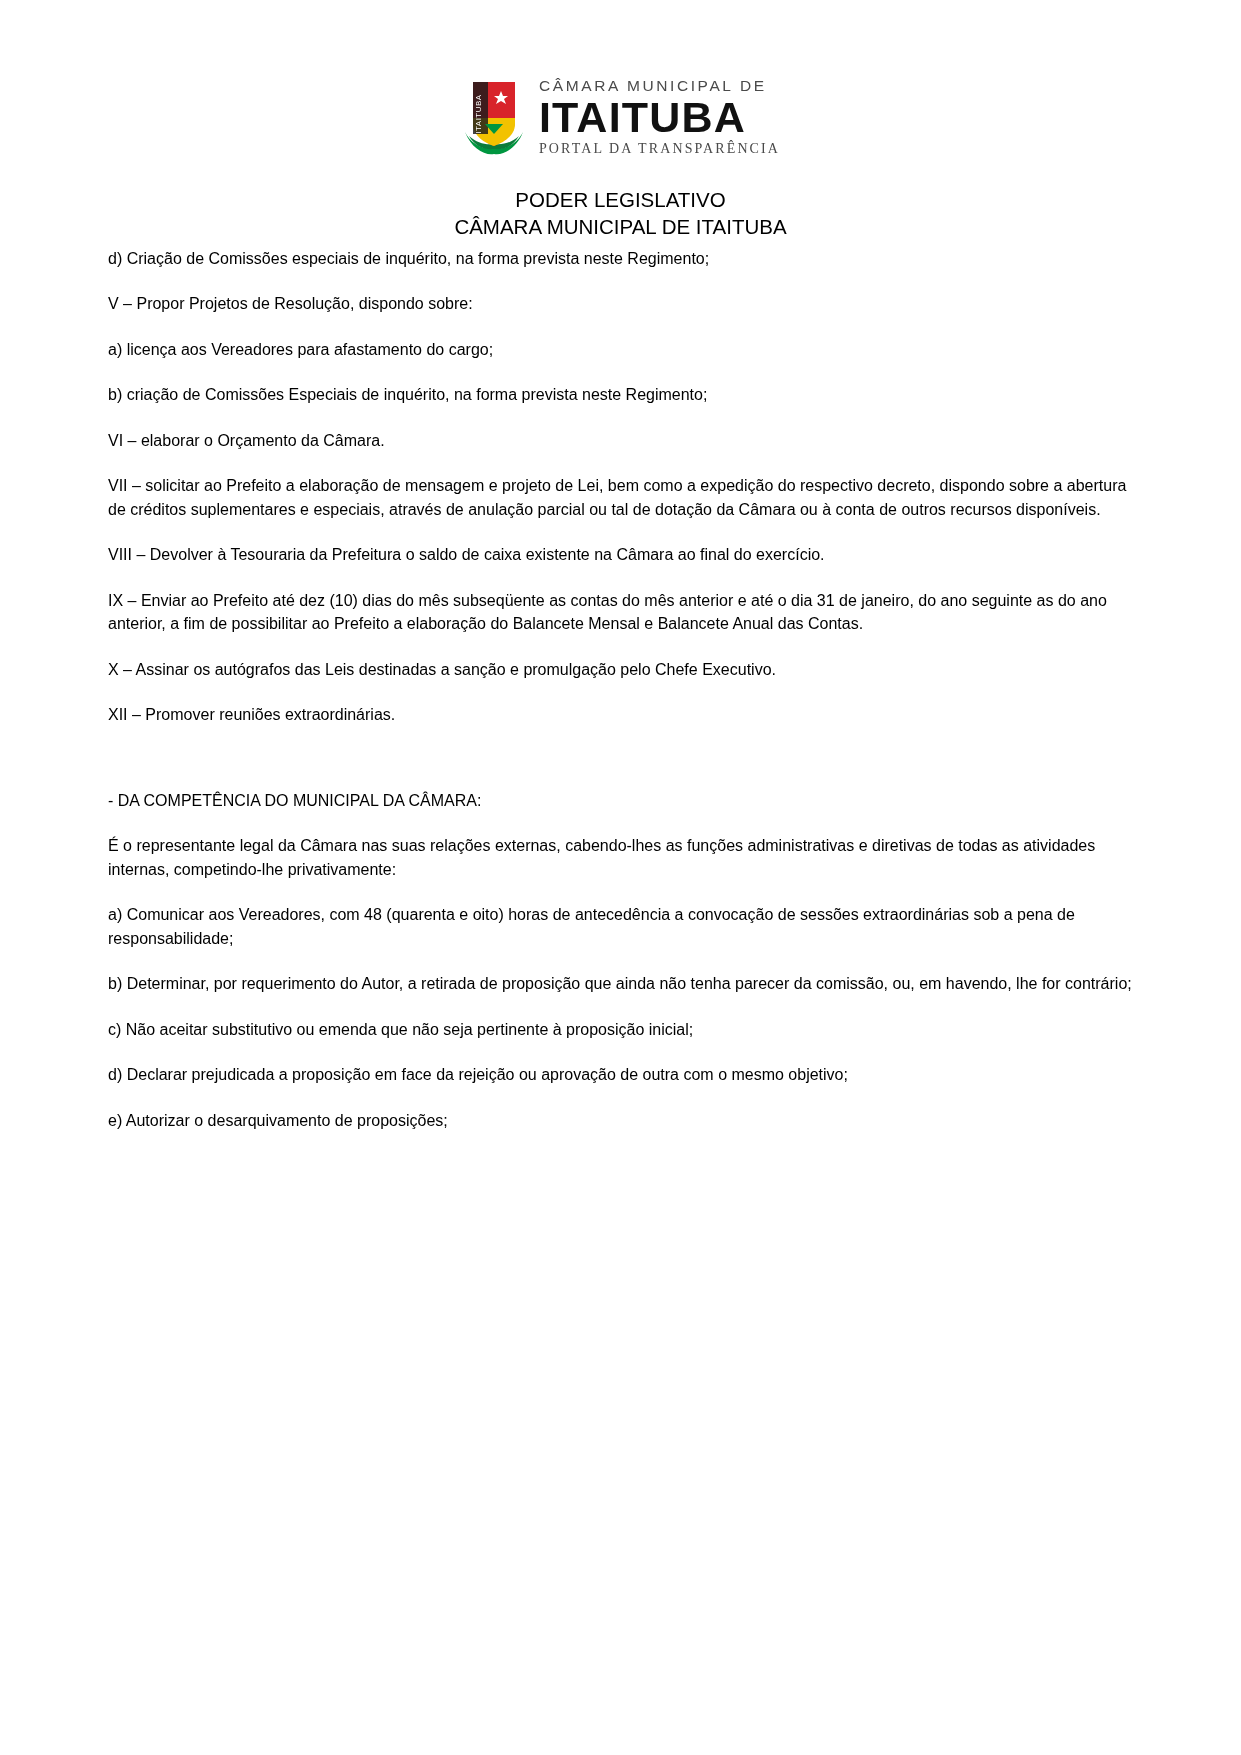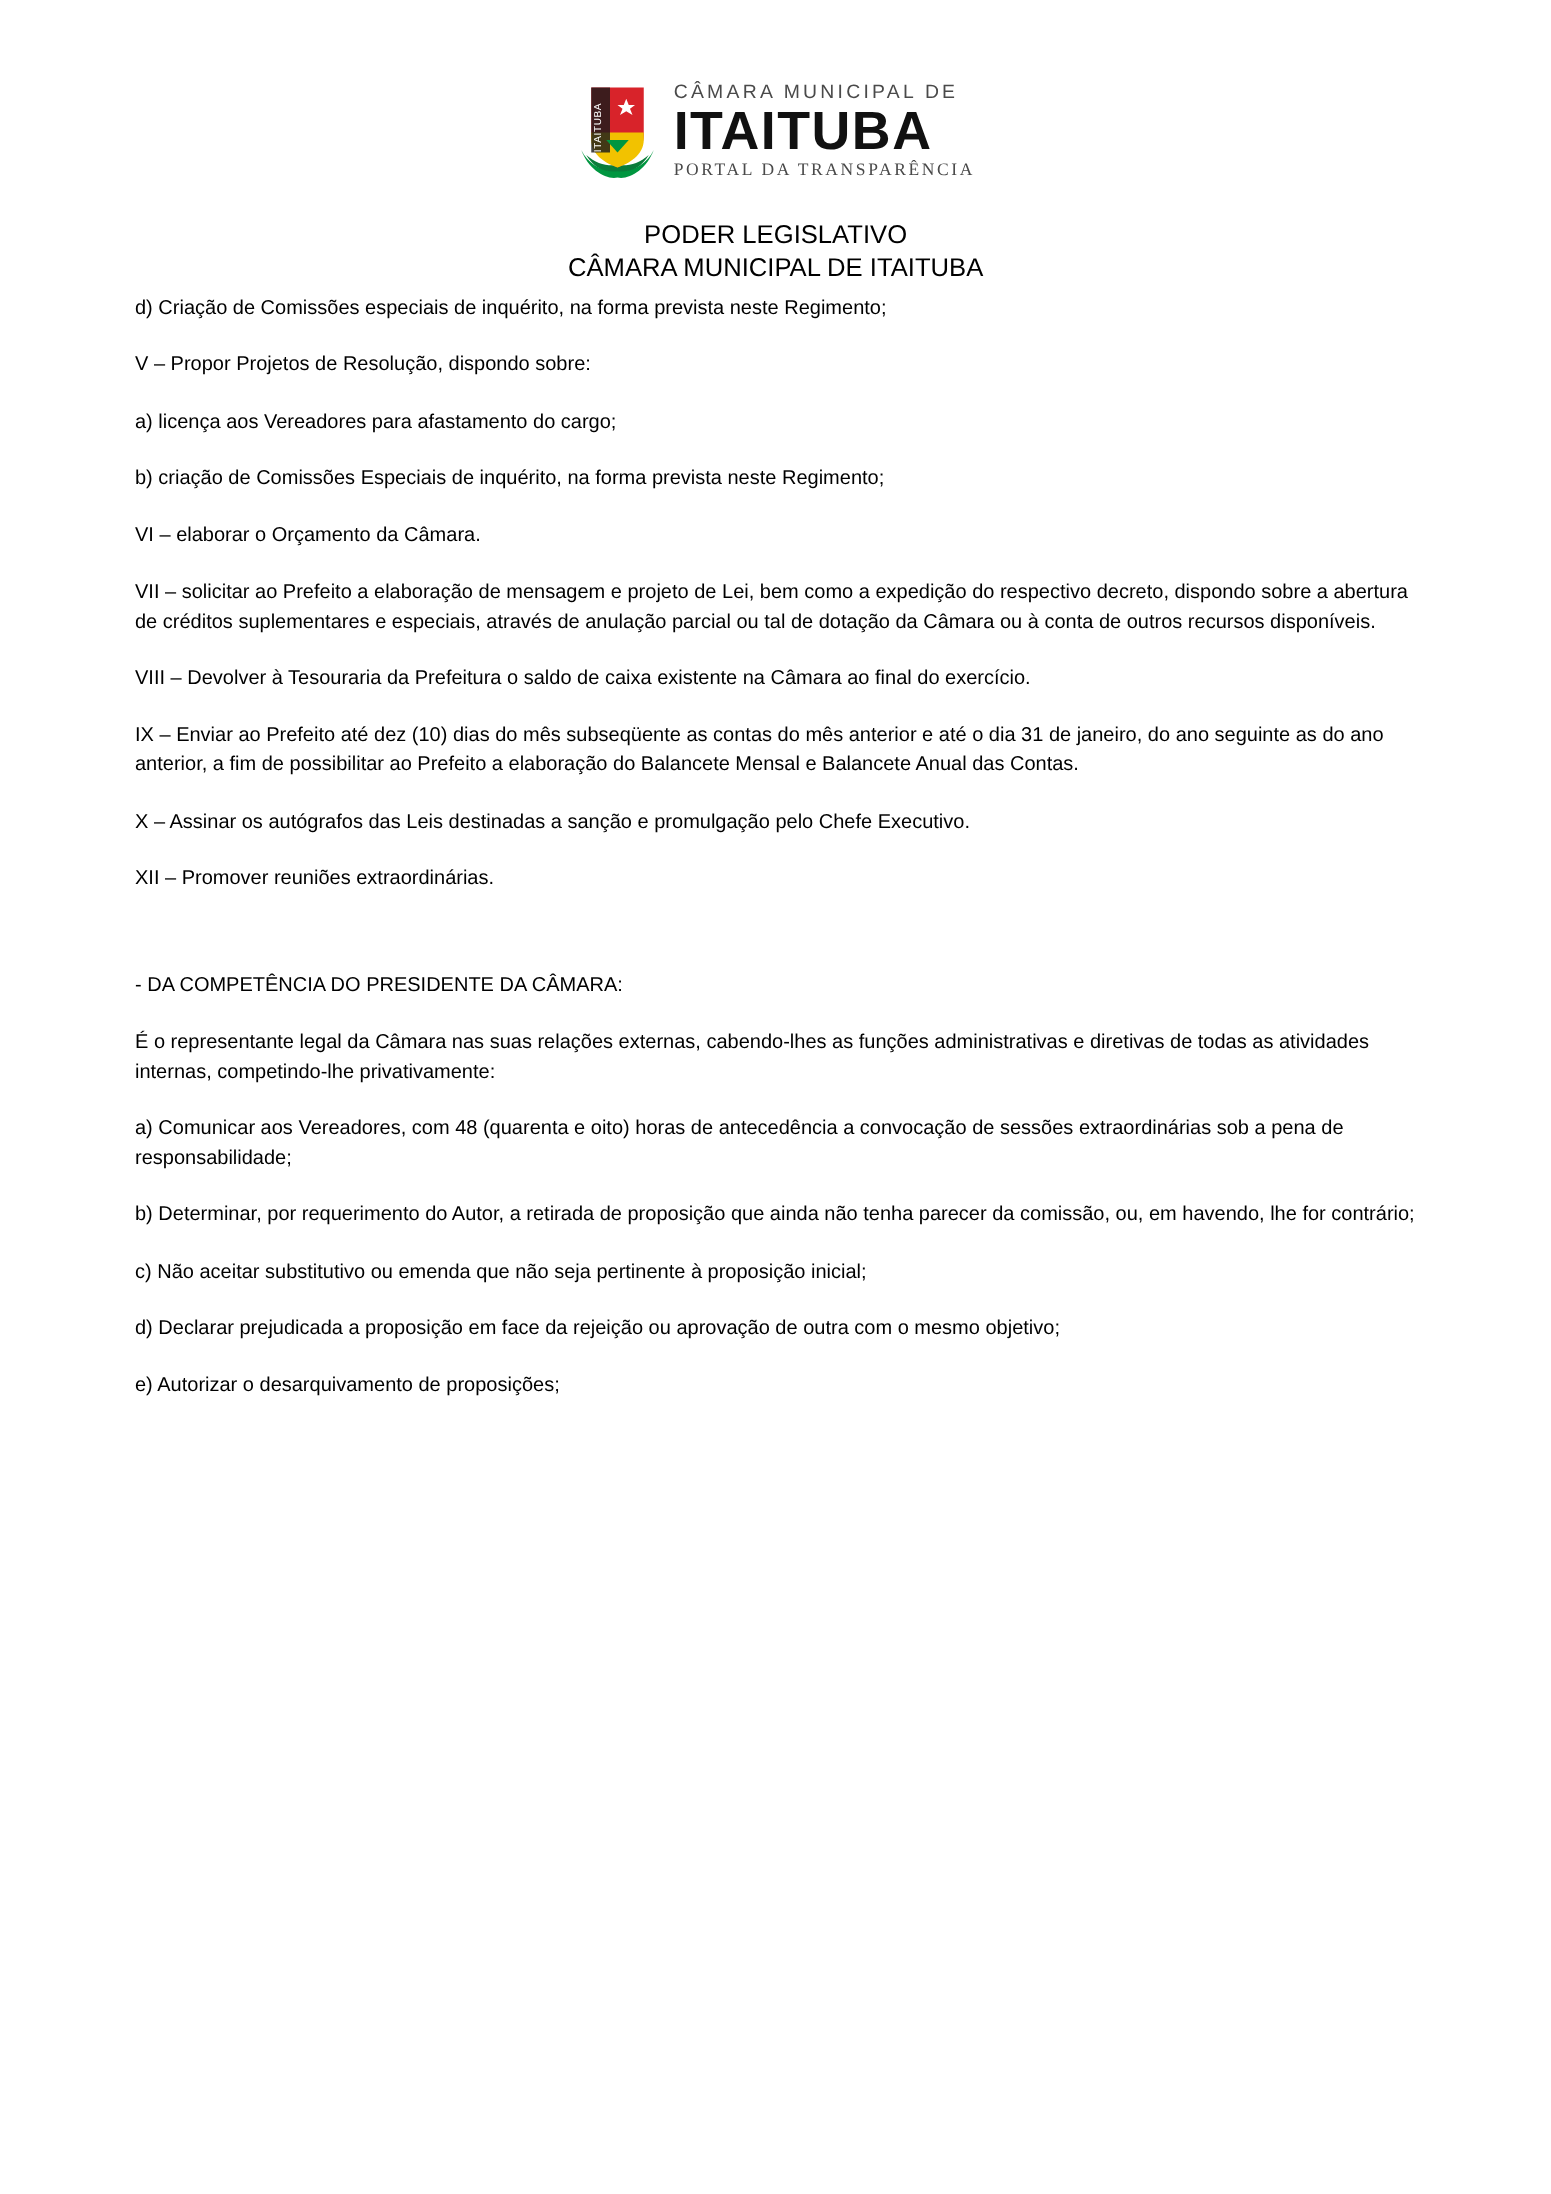--- a/index.html
+++ b/index.html
@@ -20,21 +20,21 @@
     position: relative;
     box-sizing: border-box;
     padding: 52px 108px 40px 108px;
   }
   
   .logo-block {
     display: flex;
     align-items: center;
     justify-content: center;
     gap: 12px;
-    margin-top: 10px;
+    margin-top: 22px;
     margin-bottom: 26px;
   }
   .crest {
     width: 66px;
     height: 86px;
     position: relative;
     flex: 0 0 auto;
   }
   .crest svg { display: block; }
   .logo-text {
@@ -124,21 +124,21 @@
     <p> d) Criação de Comissões especiais de inquérito, na forma prevista neste Regimento;</p>
     <p> V – Propor Projetos de Resolução, dispondo sobre:</p>
     <p>a) licença aos Vereadores para afastamento do cargo;</p>
     <p>b) criação de Comissões Especiais de inquérito, na forma prevista neste Regimento;</p>
     <p> VI – elaborar o Orçamento da Câmara.</p>
     <p>VII – solicitar ao Prefeito a elaboração de mensagem e projeto de Lei, bem como a expedição do respectivo decreto, dispondo sobre a abertura de créditos suplementares e especiais, através de anulação parcial ou tal de dotação da Câmara ou à conta de outros recursos disponíveis.</p>
     <p>VIII – Devolver à Tesouraria da Prefeitura o saldo de caixa existente na Câmara ao final do exercício.</p>
     <p> IX – Enviar ao Prefeito até dez (10) dias do mês subseqüente as contas do mês anterior e até o dia 31 de janeiro, do ano seguinte as do ano anterior, a fim de possibilitar ao Prefeito a elaboração do Balancete Mensal e Balancete Anual das Contas.</p>
     <p>X – Assinar os autógrafos das Leis destinadas a sanção e promulgação pelo Chefe Executivo.</p>
     <p class="spacer-after">XII – Promover reuniões extraordinárias.</p>
-    <p>- DA COMPETÊNCIA DO PRESIDENTE DA CÂMARA:</p>
+    <p>- DA COMPETÊNCIA DO MUNICIPAL DA CÂMARA:</p>
     <p>É o representante legal da Câmara nas suas relações externas, cabendo-lhes as funções administrativas e diretivas de todas as atividades internas, competindo-lhe privativamente:</p>
     <p>a) Comunicar aos Vereadores, com 48 (quarenta e oito) horas de antecedência a convocação de sessões extraordinárias sob a pena de responsabilidade;</p>
     <p> b) Determinar, por requerimento do Autor, a retirada de proposição que ainda não tenha parecer da comissão, ou, em havendo, lhe for contrário;</p>
     <p>c) Não aceitar substitutivo ou emenda que não seja pertinente à proposição inicial;</p>
     <p> d) Declarar prejudicada a proposição em face da rejeição ou aprovação de outra com o mesmo objetivo;</p>
     <p>e) Autorizar o desarquivamento de proposições;</p>
   </div>
 
 </div>
 

